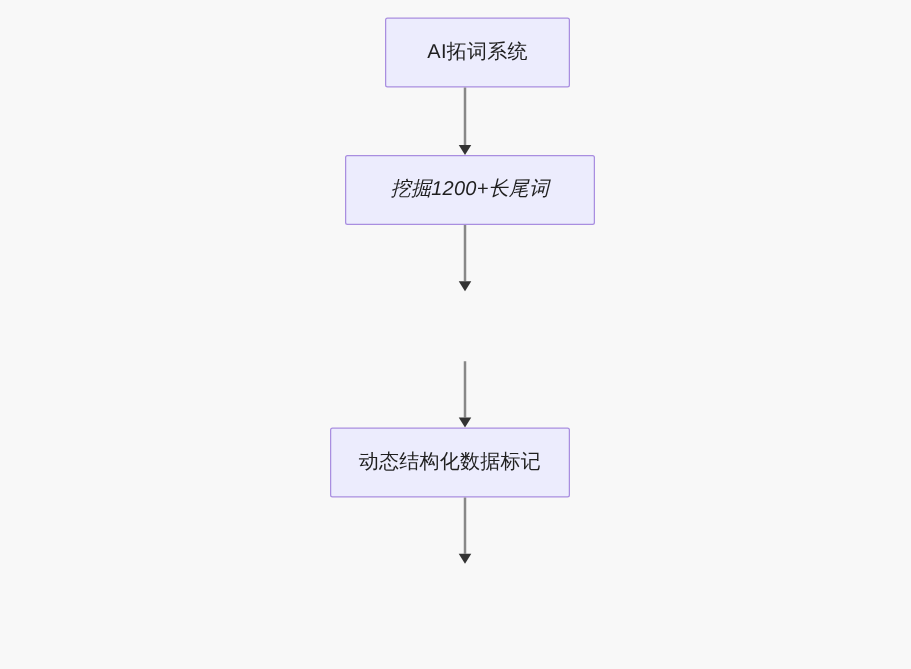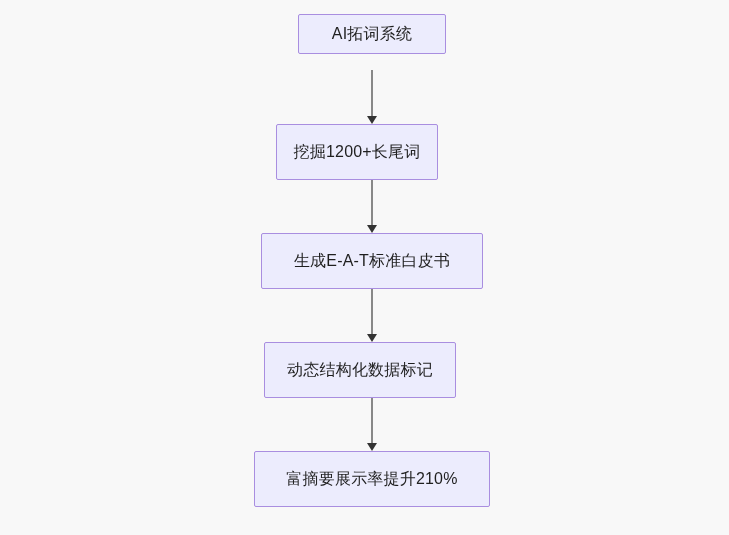--- a/index.html
+++ b/index.html
@@ -57,53 +57,47 @@
     border-left: 5px solid transparent;
     border-right: 5px solid transparent;
     border-top: 8px solid #333333;
   }
 </style>
 </head>
 <body>
 
 <div id="flowchart-canvas">
 
-  <div class="node" id="node-1" style="left: 298px; top: 14px; width: 148px; height: 40px;">
+  <div class="node" id="node-1" style="left: 308px; top: 14px; width: 148px; height: 56px;">
     <span class="node-label">AI拓词系统</span>
   </div>
 
   <div class="edge" id="edge-1" style="left: 372px; top: 70px;">
     <div class="edge-line" style="height: 46px;"></div>
     <div class="edge-arrow" style="top: 46px;"></div>
   </div>
 
-  <div class="node" id="node-2" style="left: 276px; top: 124px; width: 162px; height: 56px;">
+  <div class="node" id="node-2" style="left: 276px; top: 124px; width: 200px; height: 56px; font-style: italic;">
     <span class="node-label">挖掘1200+长尾词</span>
   </div>
 
   <div class="edge" id="edge-2" style="left: 372px; top: 180px;">
     <div class="edge-line" style="height: 45px;"></div>
     <div class="edge-arrow" style="top: 45px;"></div>
   </div>
 
-  <div class="node" id="node-3" style="left: 261px; top: 233px; width: 222px; height: 56px;">
-    <span class="node-label">生成E-A-T标准白皮书</span>
-  </div>
 
   <div class="edge" id="edge-3" style="left: 372px; top: 289px;">
     <div class="edge-line" style="height: 45px;"></div>
     <div class="edge-arrow" style="top: 45px;"></div>
   </div>
 
   <div class="node" id="node-4" style="left: 264px; top: 342px; width: 192px; height: 56px;">
     <span class="node-label">动态结构化数据标记</span>
   </div>
 
   <div class="edge" id="edge-4" style="left: 372px; top: 398px;">
     <div class="edge-line" style="height: 45px;"></div>
     <div class="edge-arrow" style="top: 45px;"></div>
   </div>
 
-  <div class="node" id="node-5" style="left: 254px; top: 451px; width: 236px; height: 56px;">
-    <span class="node-label">富摘要展示率提升210%</span>
-  </div>
 
 </div>
 
 </body></html>

